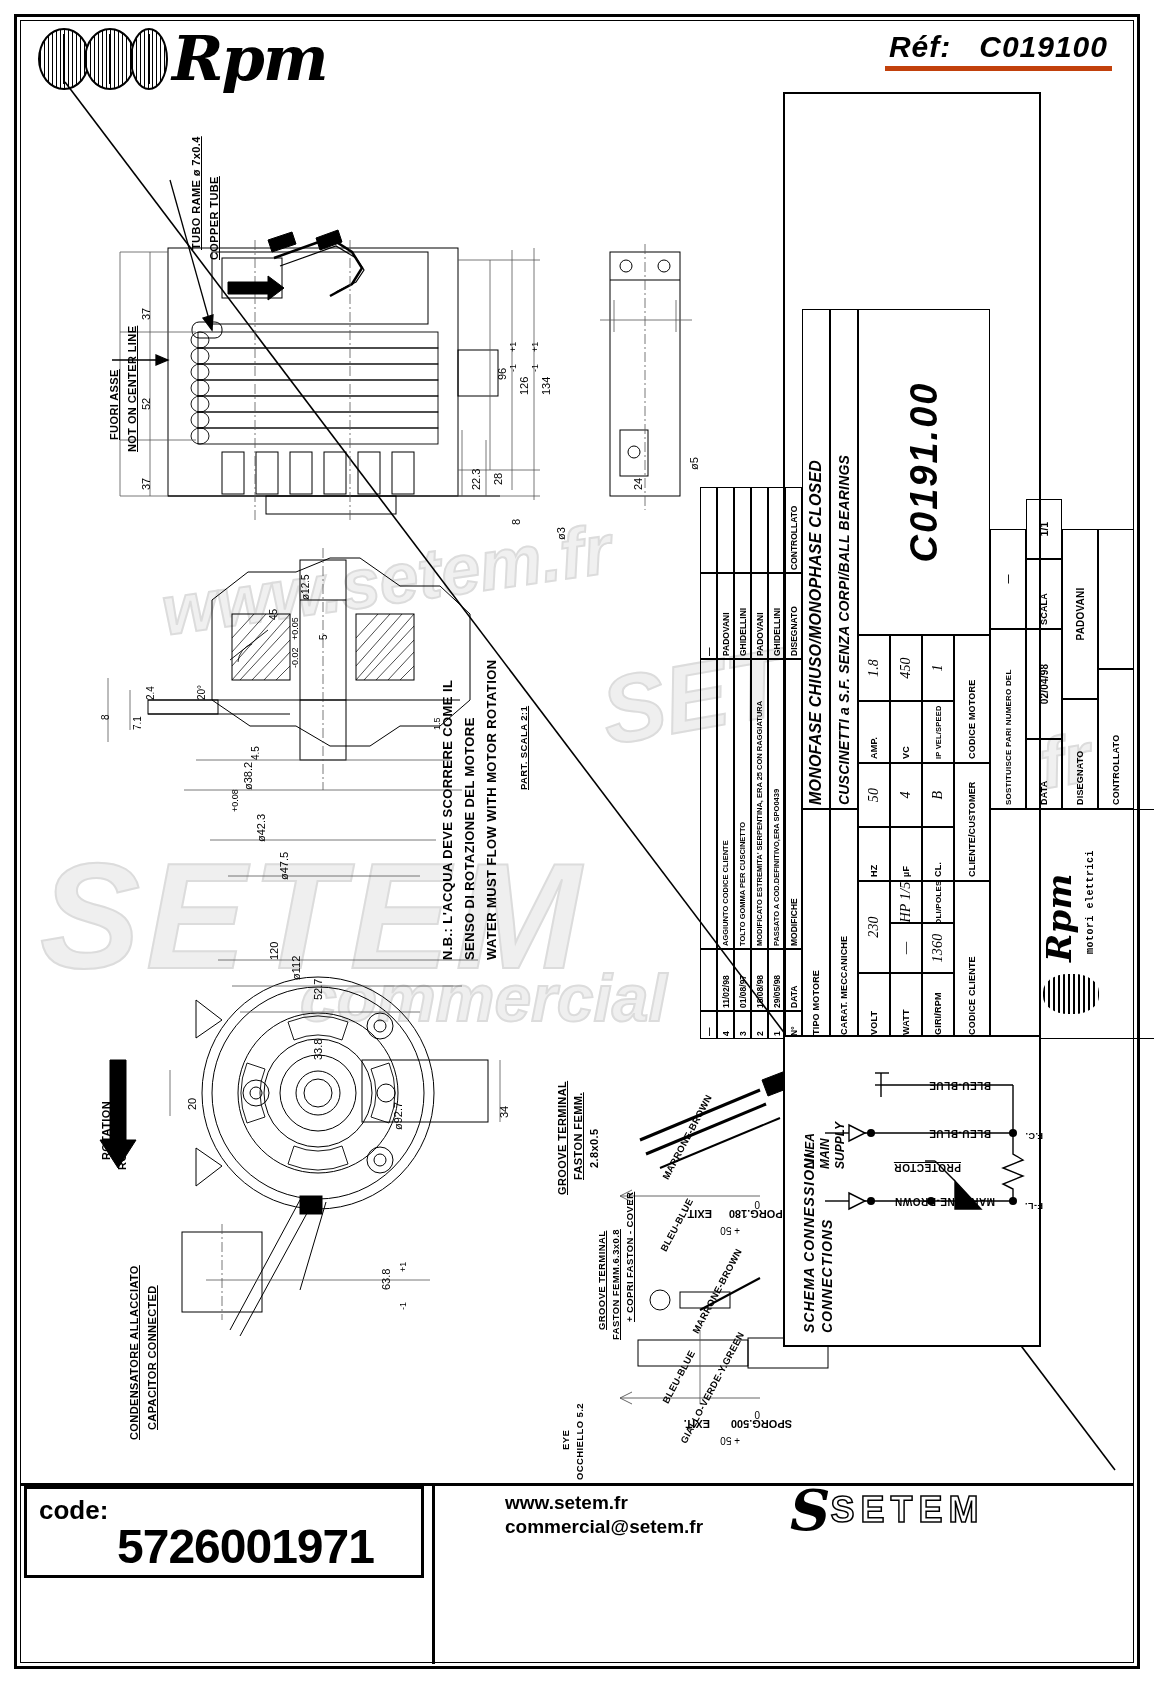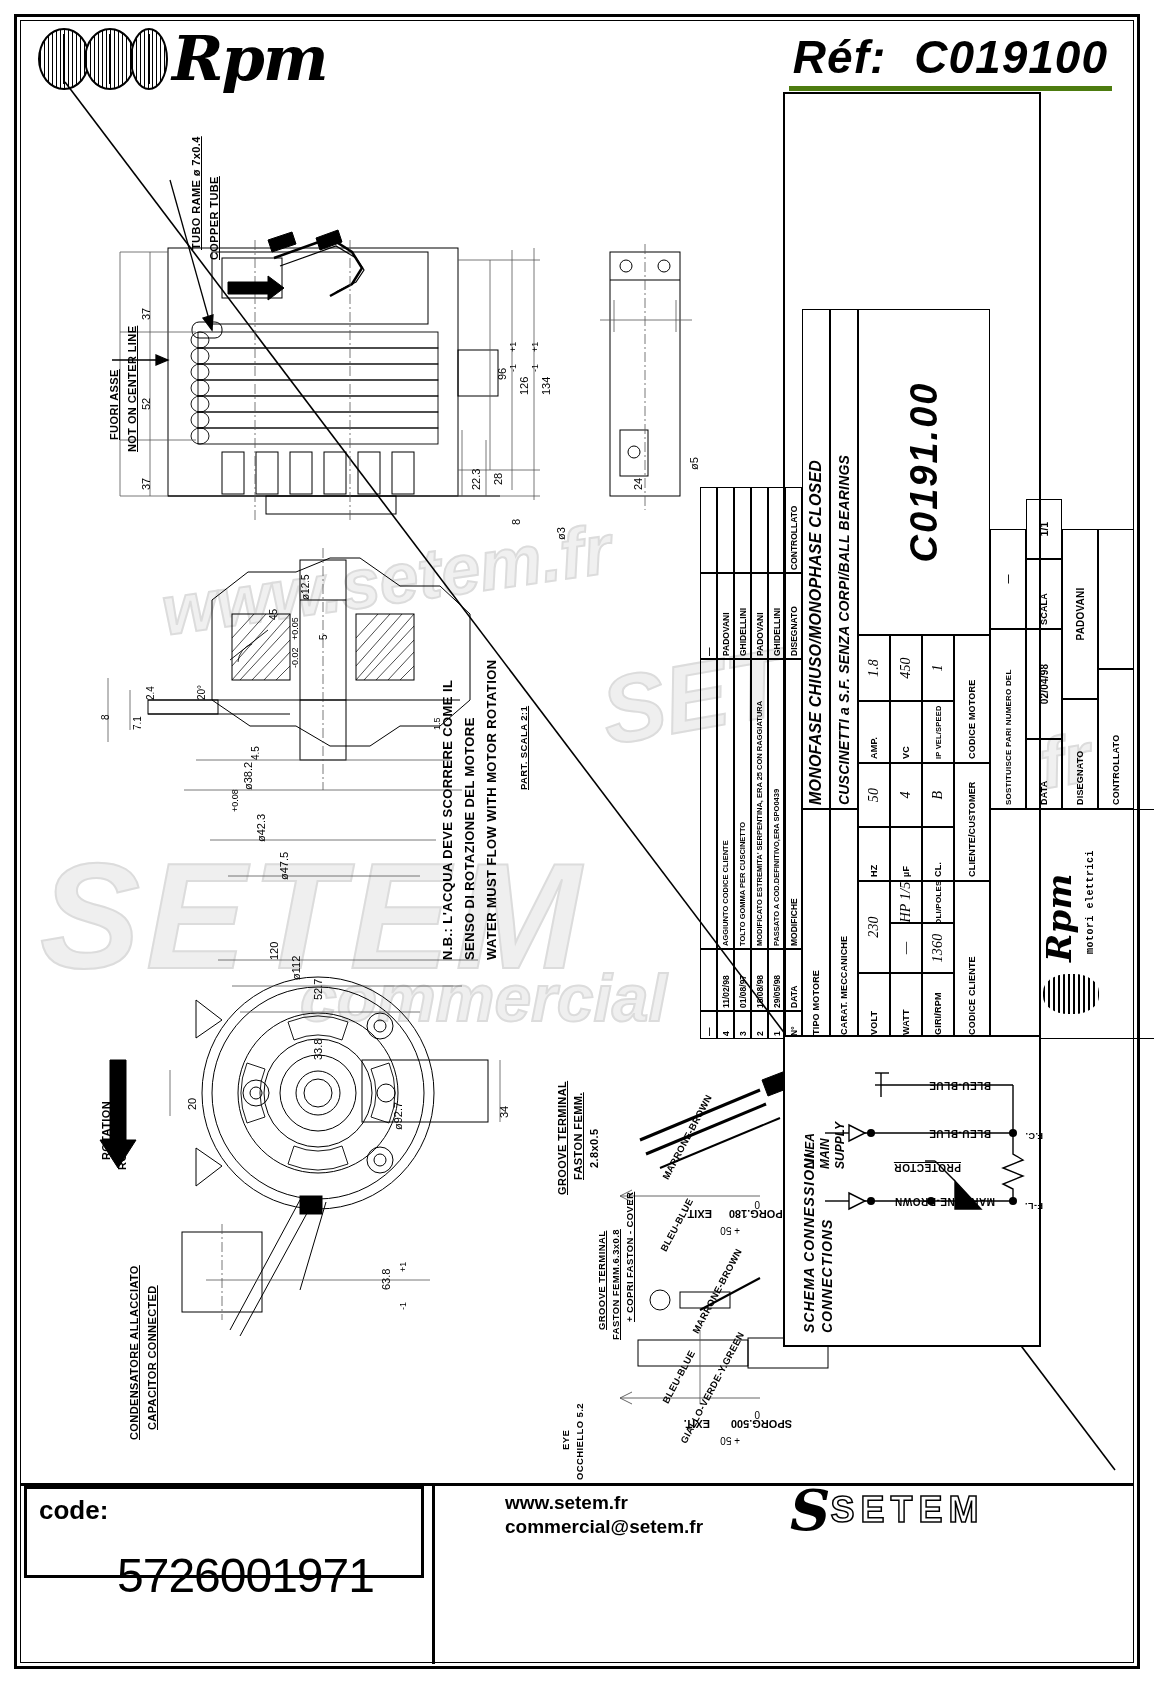--- a/index.html
+++ b/index.html
@@ -21,22 +21,22 @@
   .coil{width:34px;height:58px;border:2px solid #000;border-radius:50%/50%;
         margin-right:-6px;position:relative;background:
         repeating-linear-gradient(90deg,#000 0 1.5px,#fff 1.5px 4px);}
   .coil::after{content:"";position:absolute;left:50%;top:4px;width:2px;height:50px;
         background:#000;transform:translateX(-50%);}
   .coil.wide{width:48px;}
   .logo-text{font-family:"DejaVu Serif",serif;font-style:italic;font-weight:bold;
         font-size:62px;letter-spacing:-2px;margin-left:10px;line-height:1;}
 
   .ref-box{position:absolute;right:42px;top:30px;text-align:right;}
-  .ref-line{font-style:italic;font-weight:bold;font-size:46px;letter-spacing:1px;
-        border-bottom:5px solid #4d7c0f;padding:0 4px 2px 4px;display:inline-block;
+  .ref-line{font-style:italic;font-weight:bold;font-size:30px;letter-spacing:1px;
+        border-bottom:5px solid #c2410c;padding:0 4px 2px 4px;display:inline-block;
         font-family:"Liberation Sans",sans-serif;}
   .ref-line .rf{margin-right:28px;}
 
   
   .tb-outer{position:absolute;left:783px;top:92px;width:258px;height:945px;
         border:2px solid #000;box-sizing:border-box;background:#fff;}
   .tb-rot{position:absolute;left:0;top:0;width:945px;height:258px;
         transform-origin:0 0;transform:rotate(-90deg) translate(-945px,0);
         box-sizing:border-box;}
   .tbgrid{position:absolute;box-sizing:border-box;border:1px solid #000;
@@ -87,22 +87,22 @@
   .wm2{left:300px;top:960px;font-size:66px;color:#efefef;}
   .wm3{left:160px;top:540px;font-size:70px;color:#f0f0f0;transform:rotate(-8deg);}
   .wm4{left:600px;top:630px;font-size:95px;color:#efefef;transform:rotate(-10deg);}
   .wm5{left:820px;top:740px;font-size:70px;color:#f0f0f0;transform:rotate(-10deg);}
 
   
   .footer-sep{position:absolute;left:20px;top:1483px;width:1114px;height:3px;background:#000;}
   .code-box{position:absolute;left:24px;top:1486px;width:400px;height:92px;
       border:3px solid #000;box-sizing:border-box;background:#fff;}
   .code-lbl{position:absolute;left:12px;top:6px;font-size:26px;font-weight:bold;}
-  .code-num{position:absolute;left:90px;top:30px;font-size:48px;font-weight:normal;
-      letter-spacing:-1px;margin-top:29px;}
+  .code-num{position:absolute;left:90px;top:30px;font-size:48px;font-weight:bold;
+      letter-spacing:-1px;}
   .f-divider{position:absolute;left:432px;top:1486px;width:3px;height:178px;background:#000;}
   .site{position:absolute;left:505px;top:1492px;font-size:19px;font-weight:bold;}
   .mail{position:absolute;left:505px;top:1516px;font-size:19px;font-weight:bold;}
   .addr{position:absolute;left:460px;top:1558px;font-size:15px;font-weight:bold;}
   .setem-logo{position:absolute;left:790px;top:1482px;display:flex;align-items:center;}
   .setem-s{font-family:"DejaVu Serif",serif;font-size:56px;font-weight:bold;
       font-style:italic;line-height:1;}
   .setem-word{font-size:36px;font-weight:bold;letter-spacing:6px;
       -webkit-text-stroke:1.5px #000;color:#fff;font-family:"Liberation Sans",sans-serif;}
 </style>

